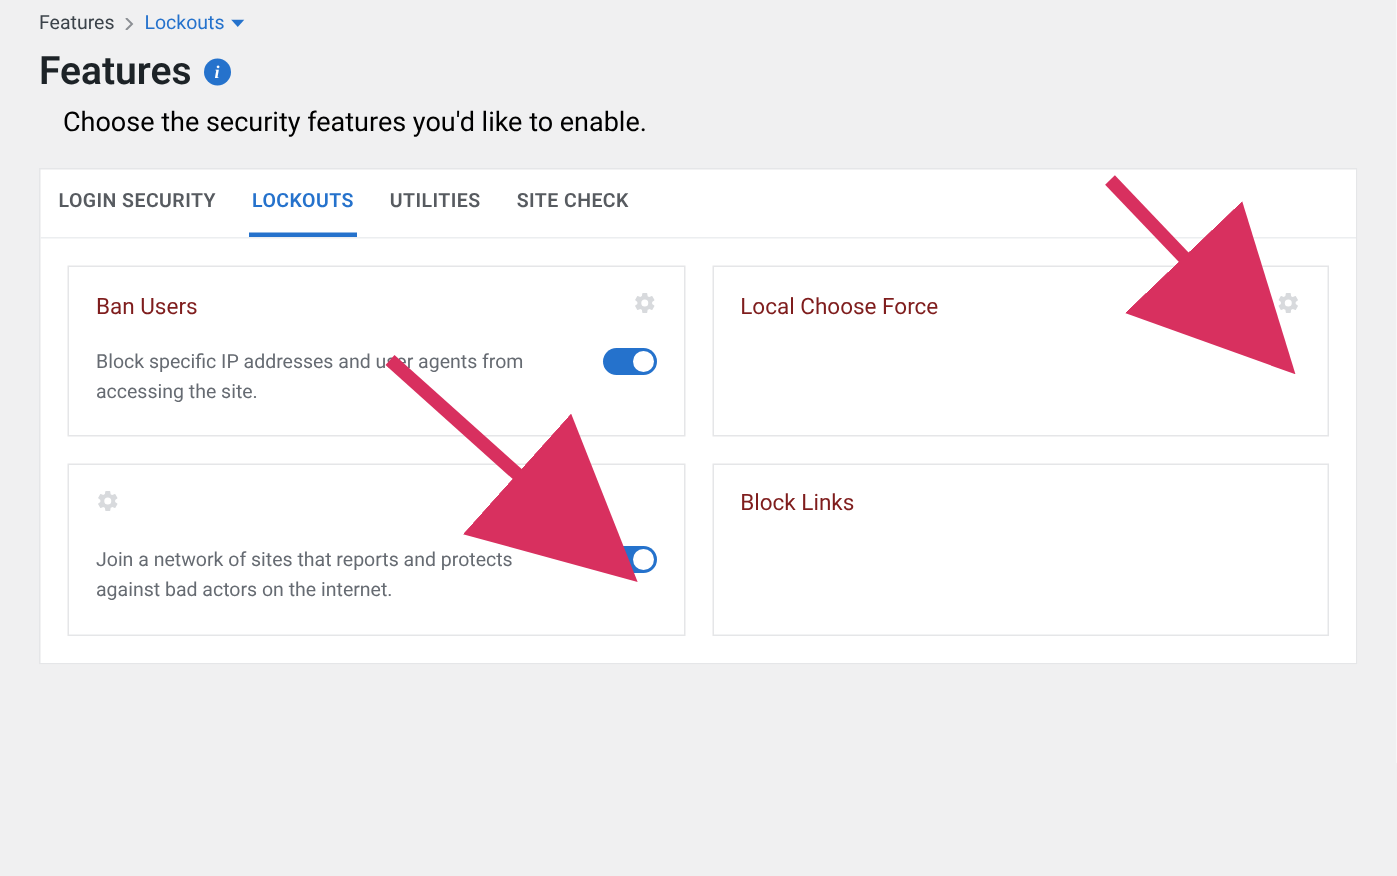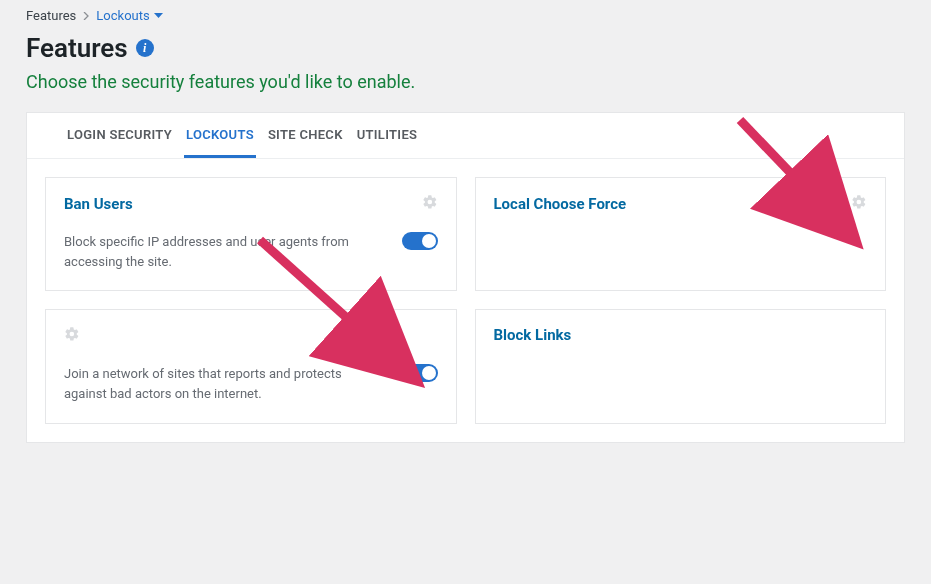--- a/index.html
+++ b/index.html
@@ -44,33 +44,33 @@
     display: inline-flex;
     align-items: center;
     justify-content: center;
     font-size: 12px;
     font-weight: 700;
     font-style: italic;
     font-family: Georgia, serif;
   }
   .subtitle {
     font-size: 18px;
-    color: #15803d;
-    margin: 8px 0 20px 0;
+    color: #000000;
+    margin: 8px 0 20px 16px;
     font-weight: 400;
   }
 
   .panel {
     background: #fff;
     border: 1px solid #e5e6e8;
   }
   .tabs {
     display: flex;
-    gap: 10px;
-    padding: 0 38px;
+    gap: 20px;
+    padding: 0 10px;
     border-bottom: 1px solid #eceef0;
   }
   .tab {
     padding: 14px 2px 13px 2px;
     font-size: 13px;
     font-weight: 600;
     letter-spacing: 0.3px;
     color: #575b60;
     cursor: pointer;
     border-bottom: 3px solid transparent;
@@ -92,22 +92,22 @@
     position: relative;
   }
   .card-head {
     display: flex;
     align-items: center;
     justify-content: space-between;
     margin-bottom: 18px;
   }
   .card-title {
     font-size: 15px;
-    font-weight: 700;
-    color: #0369a1;
+    font-weight: 400;
+    color: #7f1d1d;
   }
   .gear {
     color: #d8dadd;
   }
   .card-body {
     display: flex;
     gap: 18px;
     align-items: flex-start;
     justify-content: space-between;
   }
@@ -168,22 +168,22 @@
   <h1>
     <span>Features</span>
     <span class="info-badge">i</span>
   </h1>
   <div class="subtitle">Choose the security features you'd like to enable.</div>
 
   <div class="panel">
     <div class="tabs">
       <div class="tab">LOGIN SECURITY</div>
       <div class="tab active">LOCKOUTS</div>
+      <div class="tab">UTILITIES</div>
       <div class="tab">SITE CHECK</div>
-      <div class="tab">UTILITIES</div>
     </div>
 
     <div class="cards">
 
       <div class="card">
         <div class="card-head">
           <div class="card-title">Ban Users</div>
           <span class="gear">
             <svg width="16" height="16" viewBox="0 0 24 24" fill="currentColor">
                 <path d="M19.14,12.94a7,7,0,0,0,.05-.94,7,7,0,0,0-.05-.94l2.11-1.65a.5.5,0,0,0,.12-.64l-2-3.46a.5.5,0,0,0-.61-.22l-2.49,1a7,7,0,0,0-1.63-.94l-.38-2.65A.5.5,0,0,0,13.77,2H9.77a.5.5,0,0,0-.49.42L8.9,5.07a7,7,0,0,0-1.63.94l-2.49-1a.5.5,0,0,0-.61.22l-2,3.46a.5.5,0,0,0,.12.64L4.4,11.06a7,7,0,0,0-.05.94,7,7,0,0,0,.05.94L2.29,14.59a.5.5,0,0,0-.12.64l2,3.46a.5.5,0,0,0,.61.22l2.49-1a7,7,0,0,0,1.63.94l.38,2.65a.5.5,0,0,0,.49.42h4a.5.5,0,0,0,.49-.42l.38-2.65a7,7,0,0,0,1.63-.94l2.49,1a.5.5,0,0,0,.61-.22l2-3.46a.5.5,0,0,0-.12-.64ZM11.77,15.5A3.5,3.5,0,1,1,15.27,12,3.5,3.5,0,0,1,11.77,15.5Z"></path>

